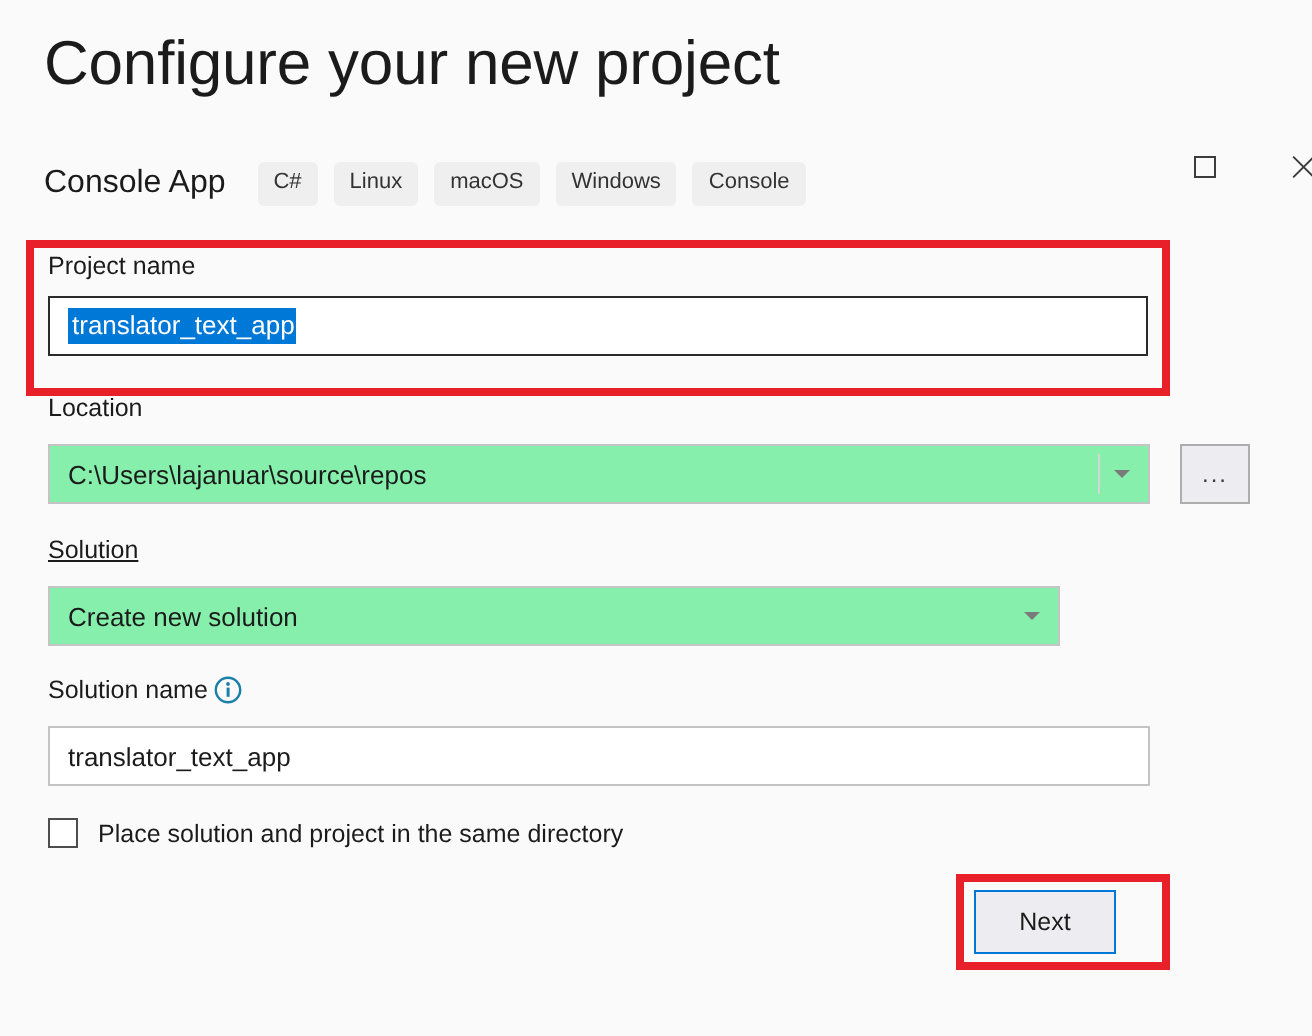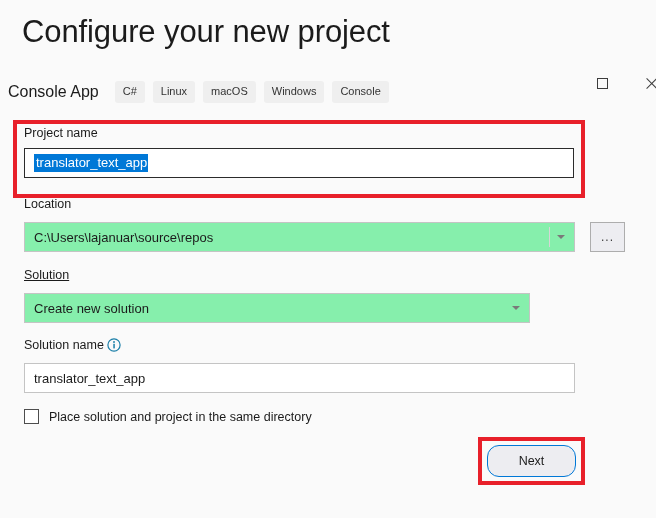--- a/index.html
+++ b/index.html
@@ -30,21 +30,21 @@
     top: 14px;
     font-size: 31px;
     font-weight: 300;
     letter-spacing: -0.1px;
     color: #1b1b1b;
     white-space: nowrap;
   }
 
   .subtitle-row {
     position: absolute;
-    left: 8px;
+    left: 22px;
     top: 80px;
     display: flex;
     align-items: center;
     height: 24px;
   }
   .subtitle-text {
     font-size: 16px;
     font-weight: 400;
     color: #1b1b1b;
     white-space: nowrap;
@@ -291,18 +291,18 @@
   </span>
   <div class="text-input light" style="left:24px; top:363px; width:551px; height:30px;">
     <span>translator_text_app</span>
   </div>
 
   <div class="chk-row">
     <span class="chk-box"></span>
     <span class="chk-label">Place solution and project in the same directory</span>
   </div>
 
-  <div class="btn focused" style="left:487px; top:445px; width:89px; height:32px;border-radius:12px;">Next</div>
+  <div class="btn focused" style="left:487px; top:445px; width:71px; height:32px;">Next</div>
 
   <div class="annot" style="left:13px; top:120px; width:572px; height:78px;"></div>
   <div class="annot" style="left:478px; top:437px; width:107px; height:48px;"></div>
 
 </div>
 
 </body></html>

